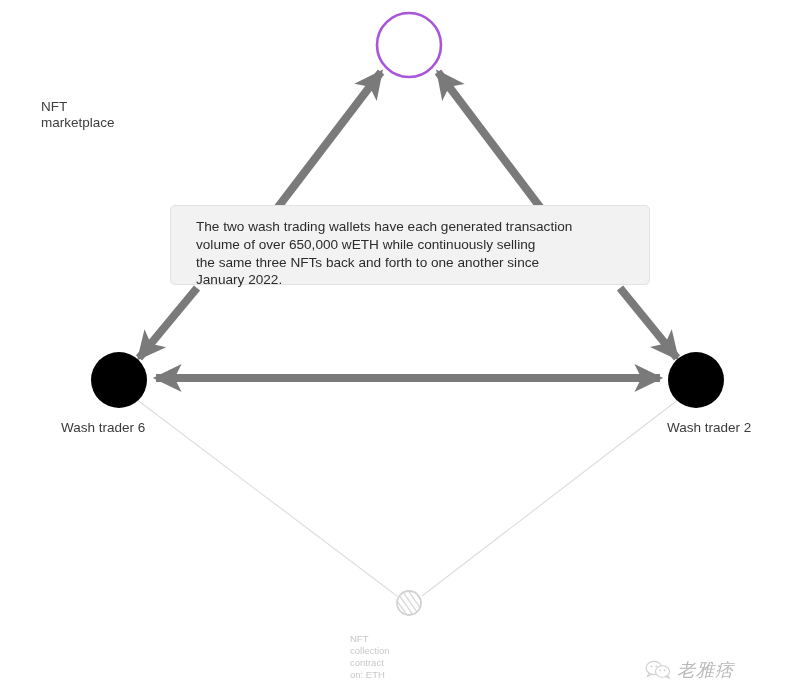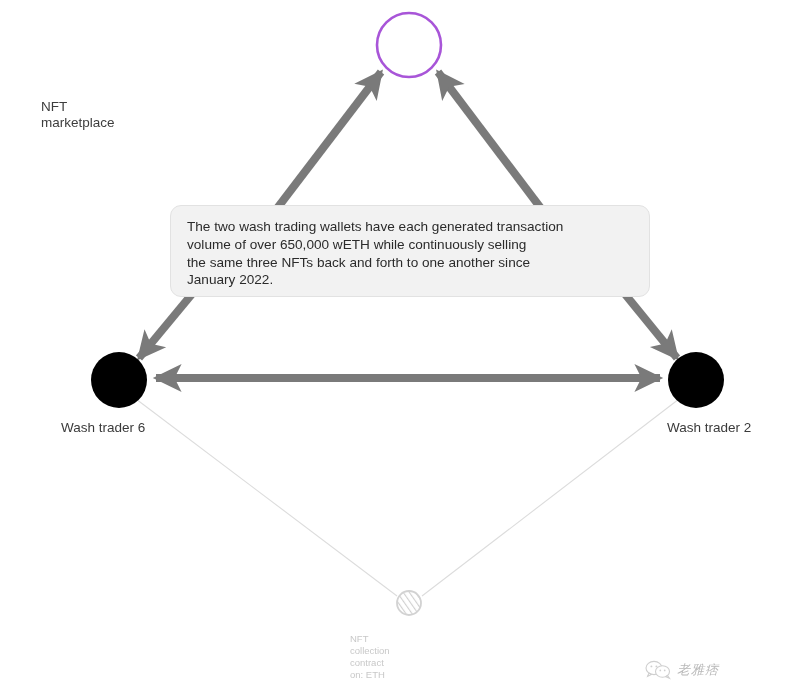--- a/index.html
+++ b/index.html
@@ -57,26 +57,26 @@
     width: 200px;
     font-size: 9.5px;
     color: #c8c8c8;
     line-height: 1.25;
   }
   #callout-box {
     position: absolute;
     left: 170px;
     top: 205px;
     width: 480px;
-    height: 92px;
+    height: 80px;
     box-sizing: border-box;
     background: #f2f2f2;
     border: 1px solid #e2e2e2;
-    border-radius: 11px;
-    padding: 12px 14px 0 16px;
+    border-radius: 5px;
+    padding: 12px 14px 0 25px;
   }
   #callout-text {
     font-family: "Liberation Sans", sans-serif;
     font-size: 13.6px;
     line-height: 1.31;
     color: #2b2b2b;
     white-space: pre-line;
     margin: 0;
   }
   #watermark {
@@ -84,21 +84,21 @@
     left: 645px;
     top: 655px;
     width: 130px;
     height: 30px;
     display: flex;
     align-items: center;
     gap: 6px;
   }
   #watermark-text {
     font-family: "Liberation Sans", sans-serif;
-    font-size: 13px;
+    font-size: 18px;
     color: #b9b9b9;
     letter-spacing: 1px;
     font-style: italic;
   }
 </style>
 </head>
 <body>
 
 <svg id="diagram-canvas" viewBox="0 0 800 700">
   <defs>

